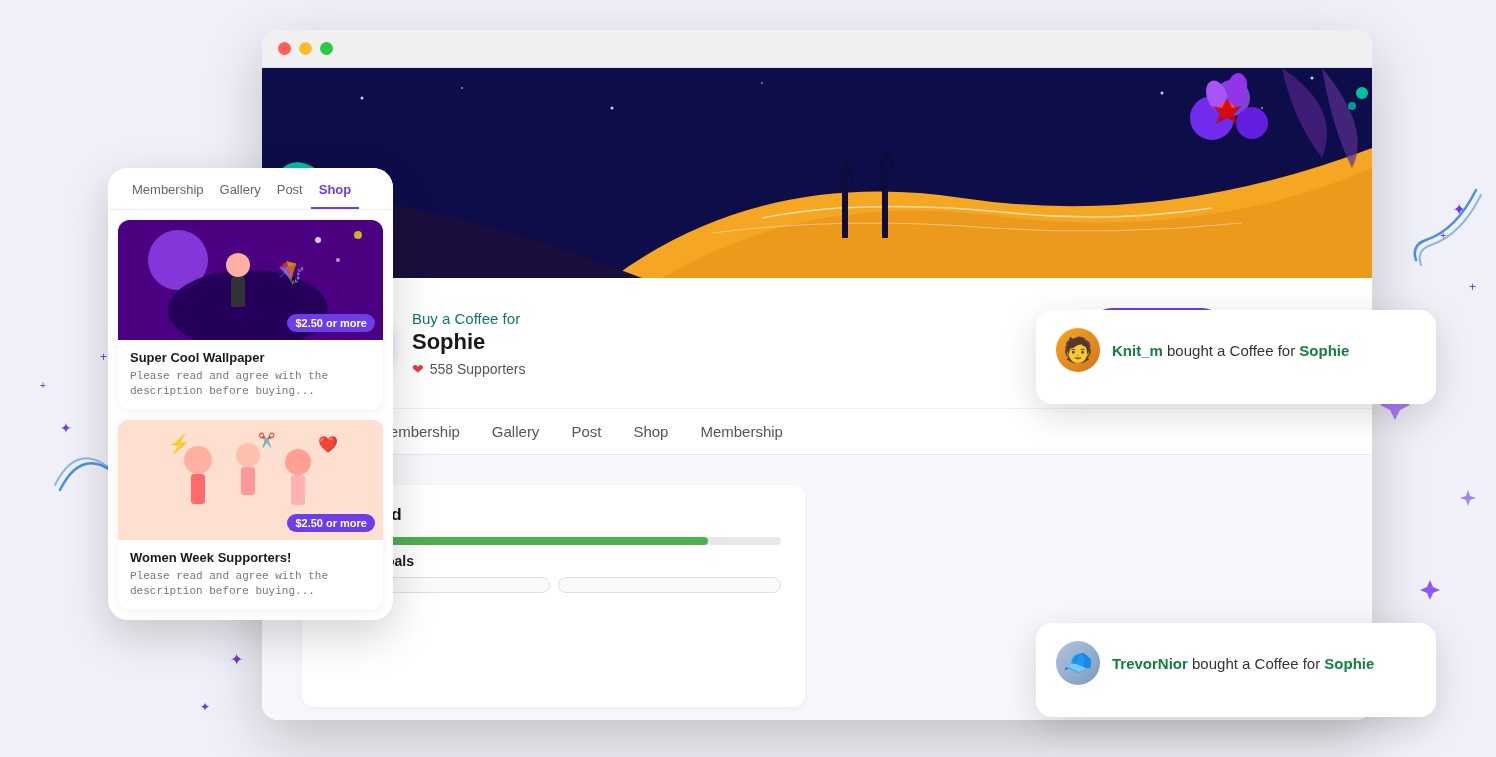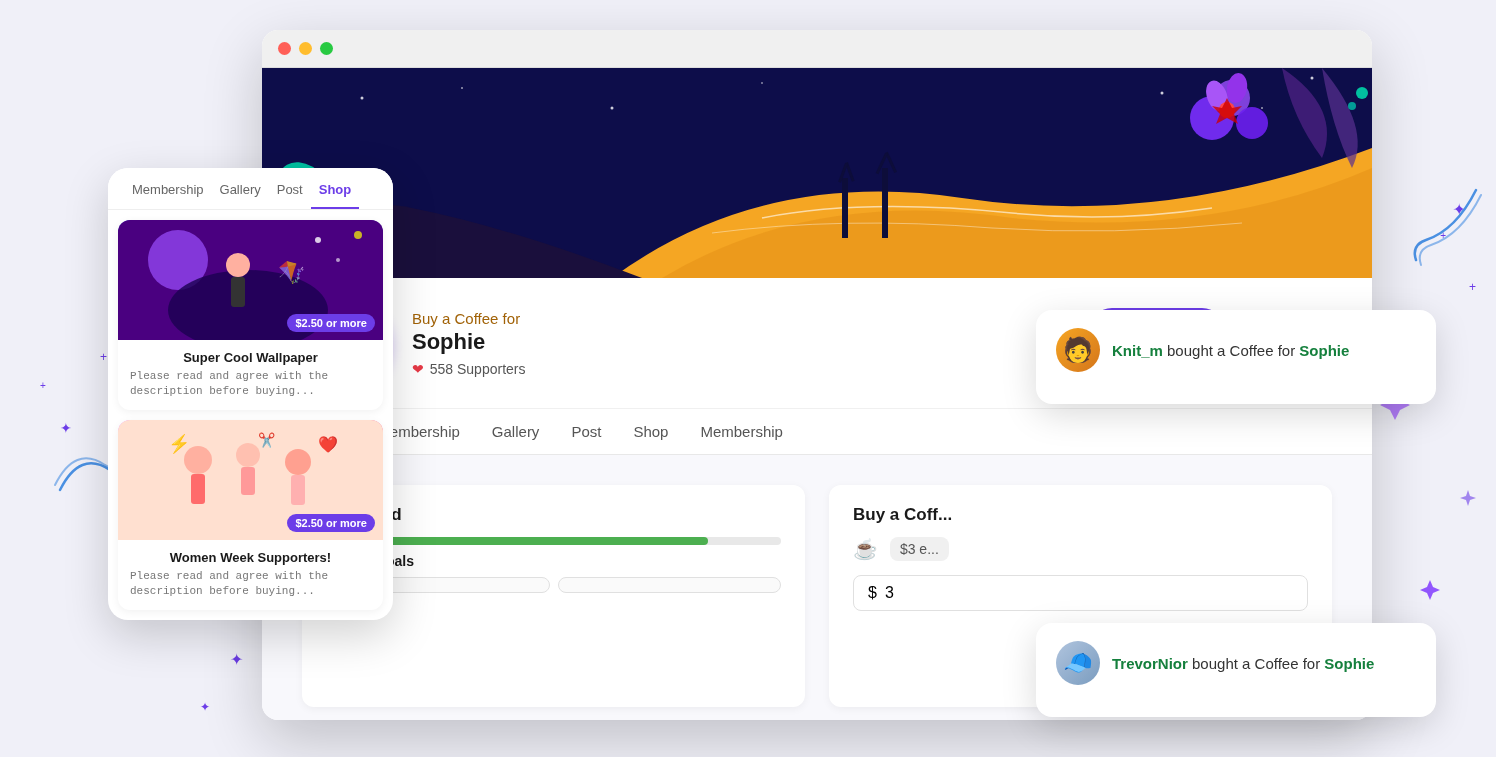--- a/index.html
+++ b/index.html
@@ -95,21 +95,21 @@
       justify-content: center;
       overflow: hidden;
       border: 3px solid #fff;
       box-shadow: 0 4px 12px rgba(108,61,232,0.3);
       flex-shrink: 0;
     }
 
     .profile-info h1 {
       font-size: 15px;
       font-weight: 500;
-      color: #a16207;
+      color: #0f766e;
       margin-bottom: 2px;
     }
 
     .profile-info h2 {
       font-size: 22px;
       font-weight: 700;
       color: #1a1a1a;
       margin-bottom: 6px;
     }
 
@@ -353,21 +353,20 @@
 
     .product-info {
       padding: 10px 12px;
     }
 
     .product-name {
       font-size: 13px;
       font-weight: 700;
       color: #1a1a1a;
       margin-bottom: 4px;
-      text-align: center;
     }
 
     .product-desc {
       font-size: 11px;
       color: #777;
       line-height: 1.4;
       font-family: Liberation Mono, monospace;
     }
 
     
@@ -602,31 +601,20 @@
       <div class="goal-meta">
         <span>84%</span>
         <span>of Goals</span>
       </div>
       <div class="input-row">
         <div class="input-pill"></div>
         <div class="input-pill"></div>
       </div>
     </div>
 
-    <div class="coffee-card">
-      <div class="coffee-card-title">Buy a Coff...</div>
-      <div class="coffee-options">
-        <span class="coffee-icon-sm">☕</span>
-        <span class="coffee-price-tag">$3 e...</span>
-      </div>
-      <div class="price-input">
-        <span>$</span>
-        <span>3</span>
-      </div>
-    </div>
   </div>
 
 </div>
 
 <div class="mobile-card">
 
   <div class="mobile-tabs">
     <div class="mobile-tab">Membership</div>
     <div class="mobile-tab">Gallery</div>
     <div class="mobile-tab">Post</div>

